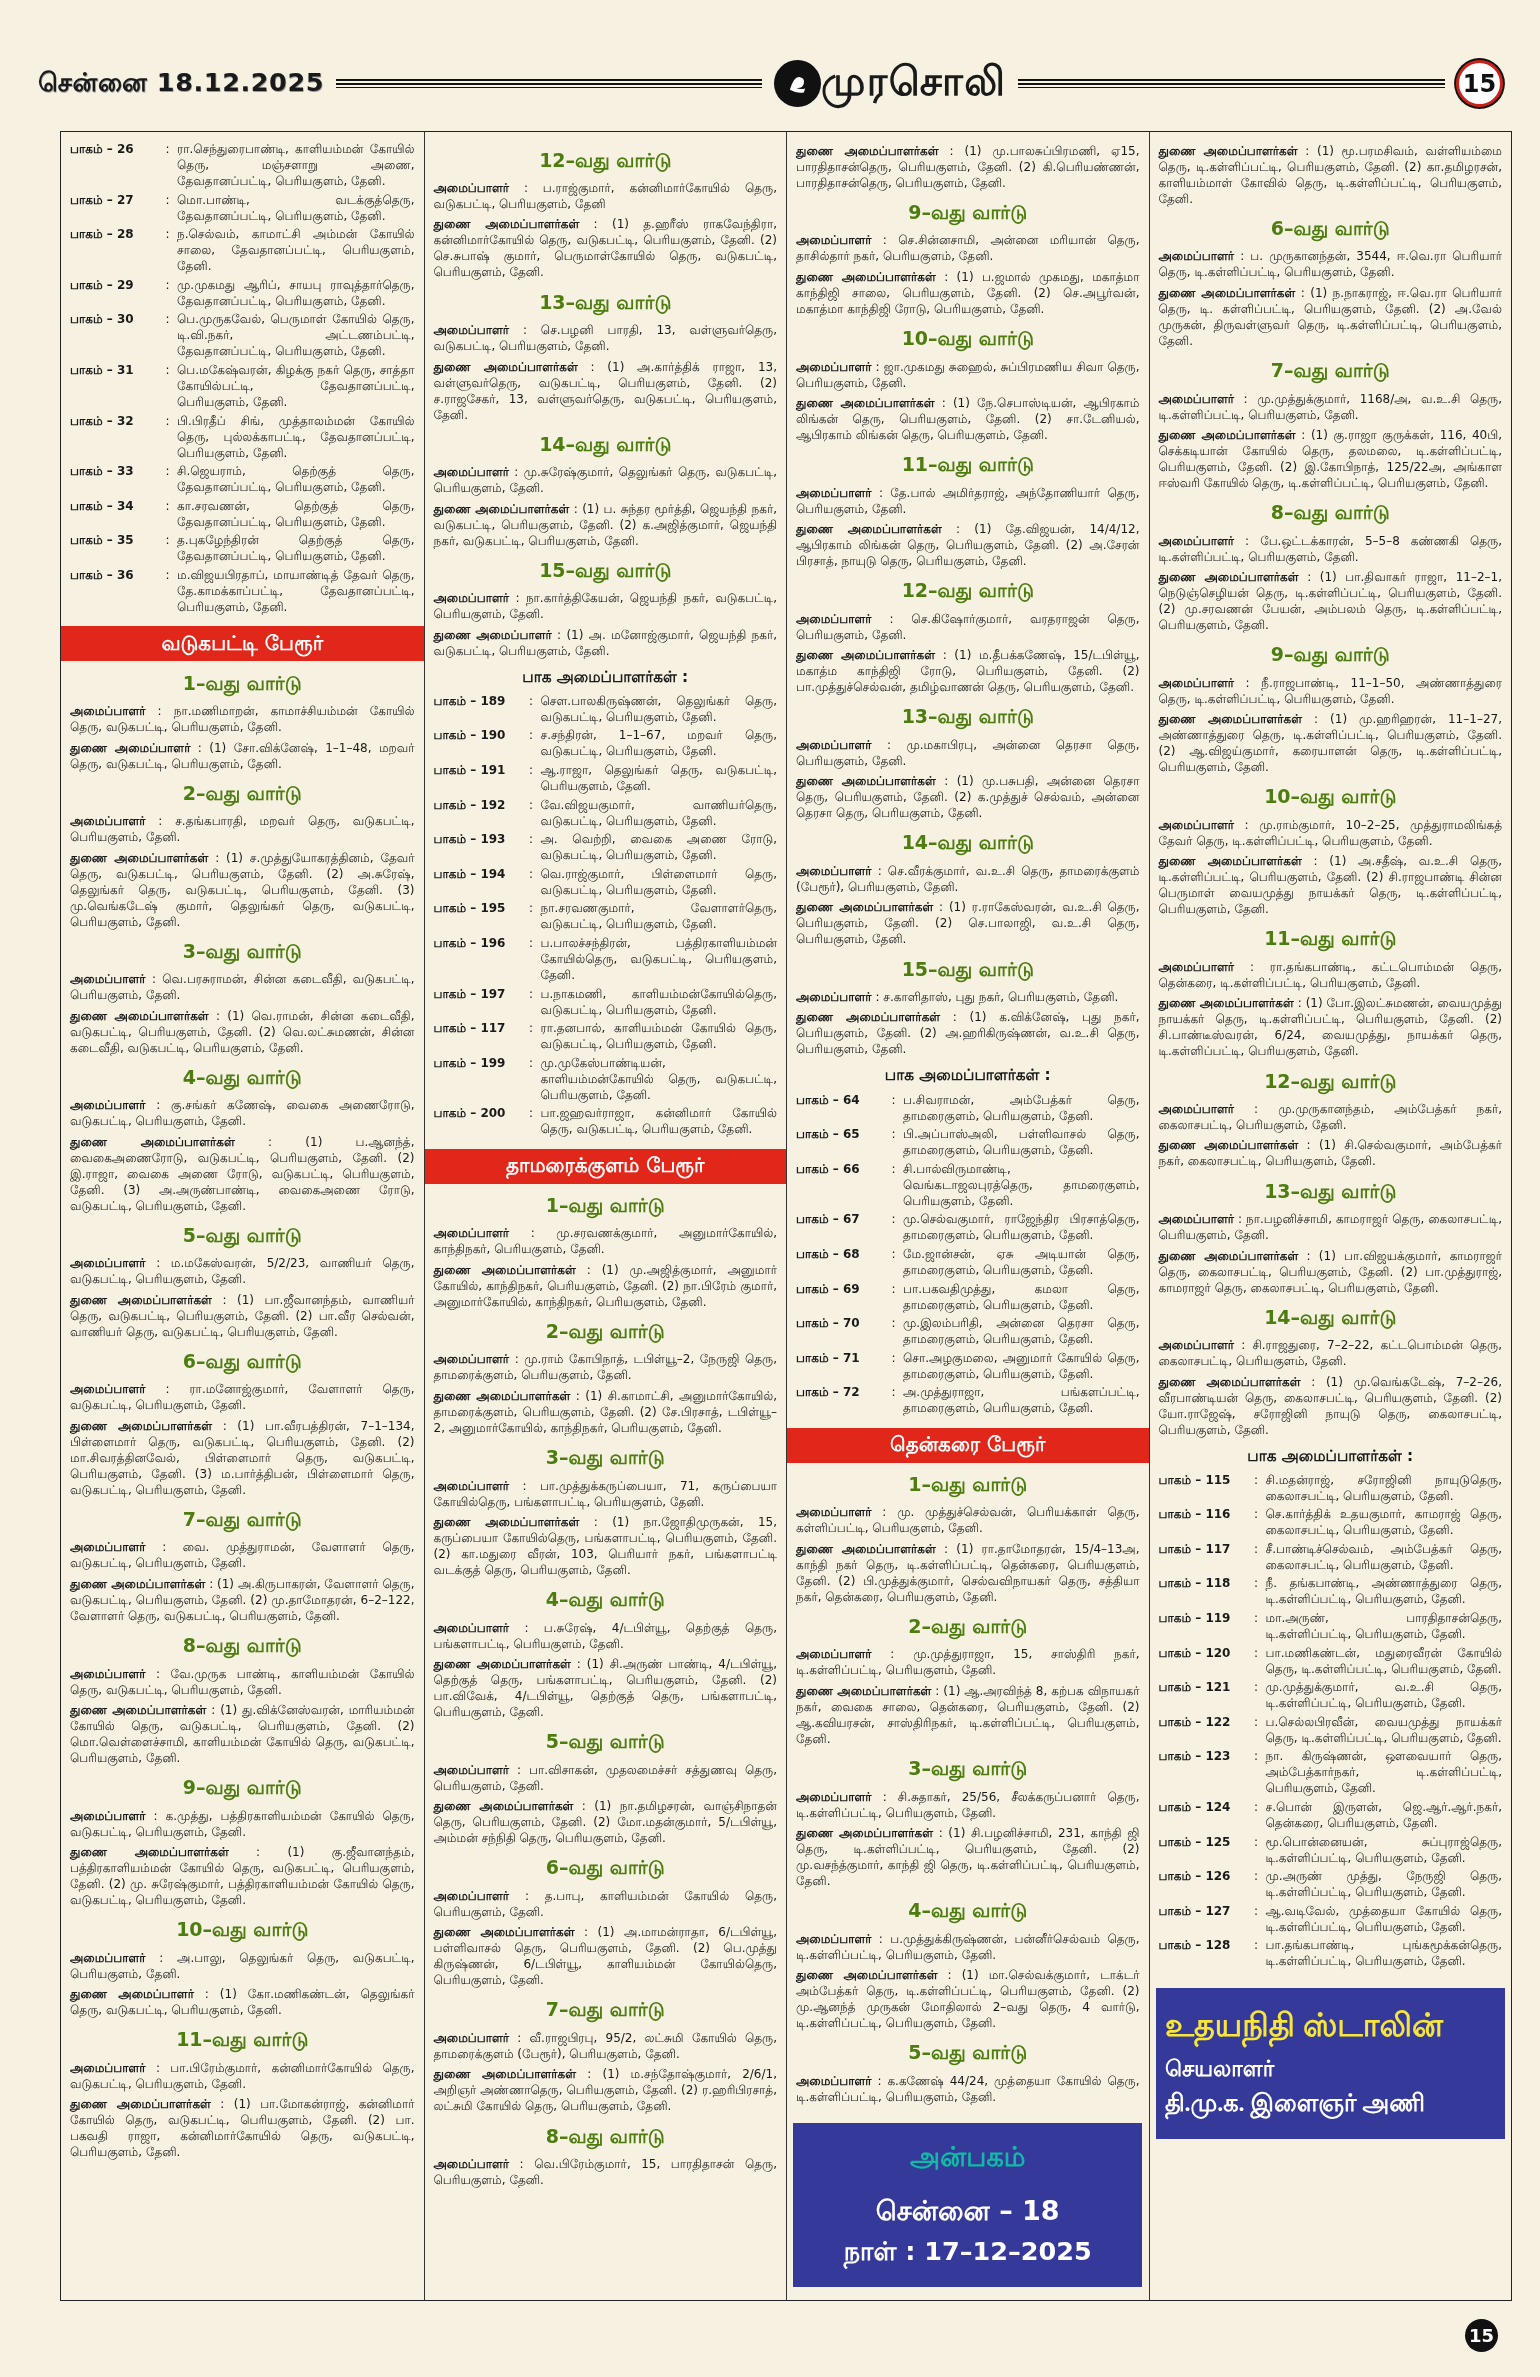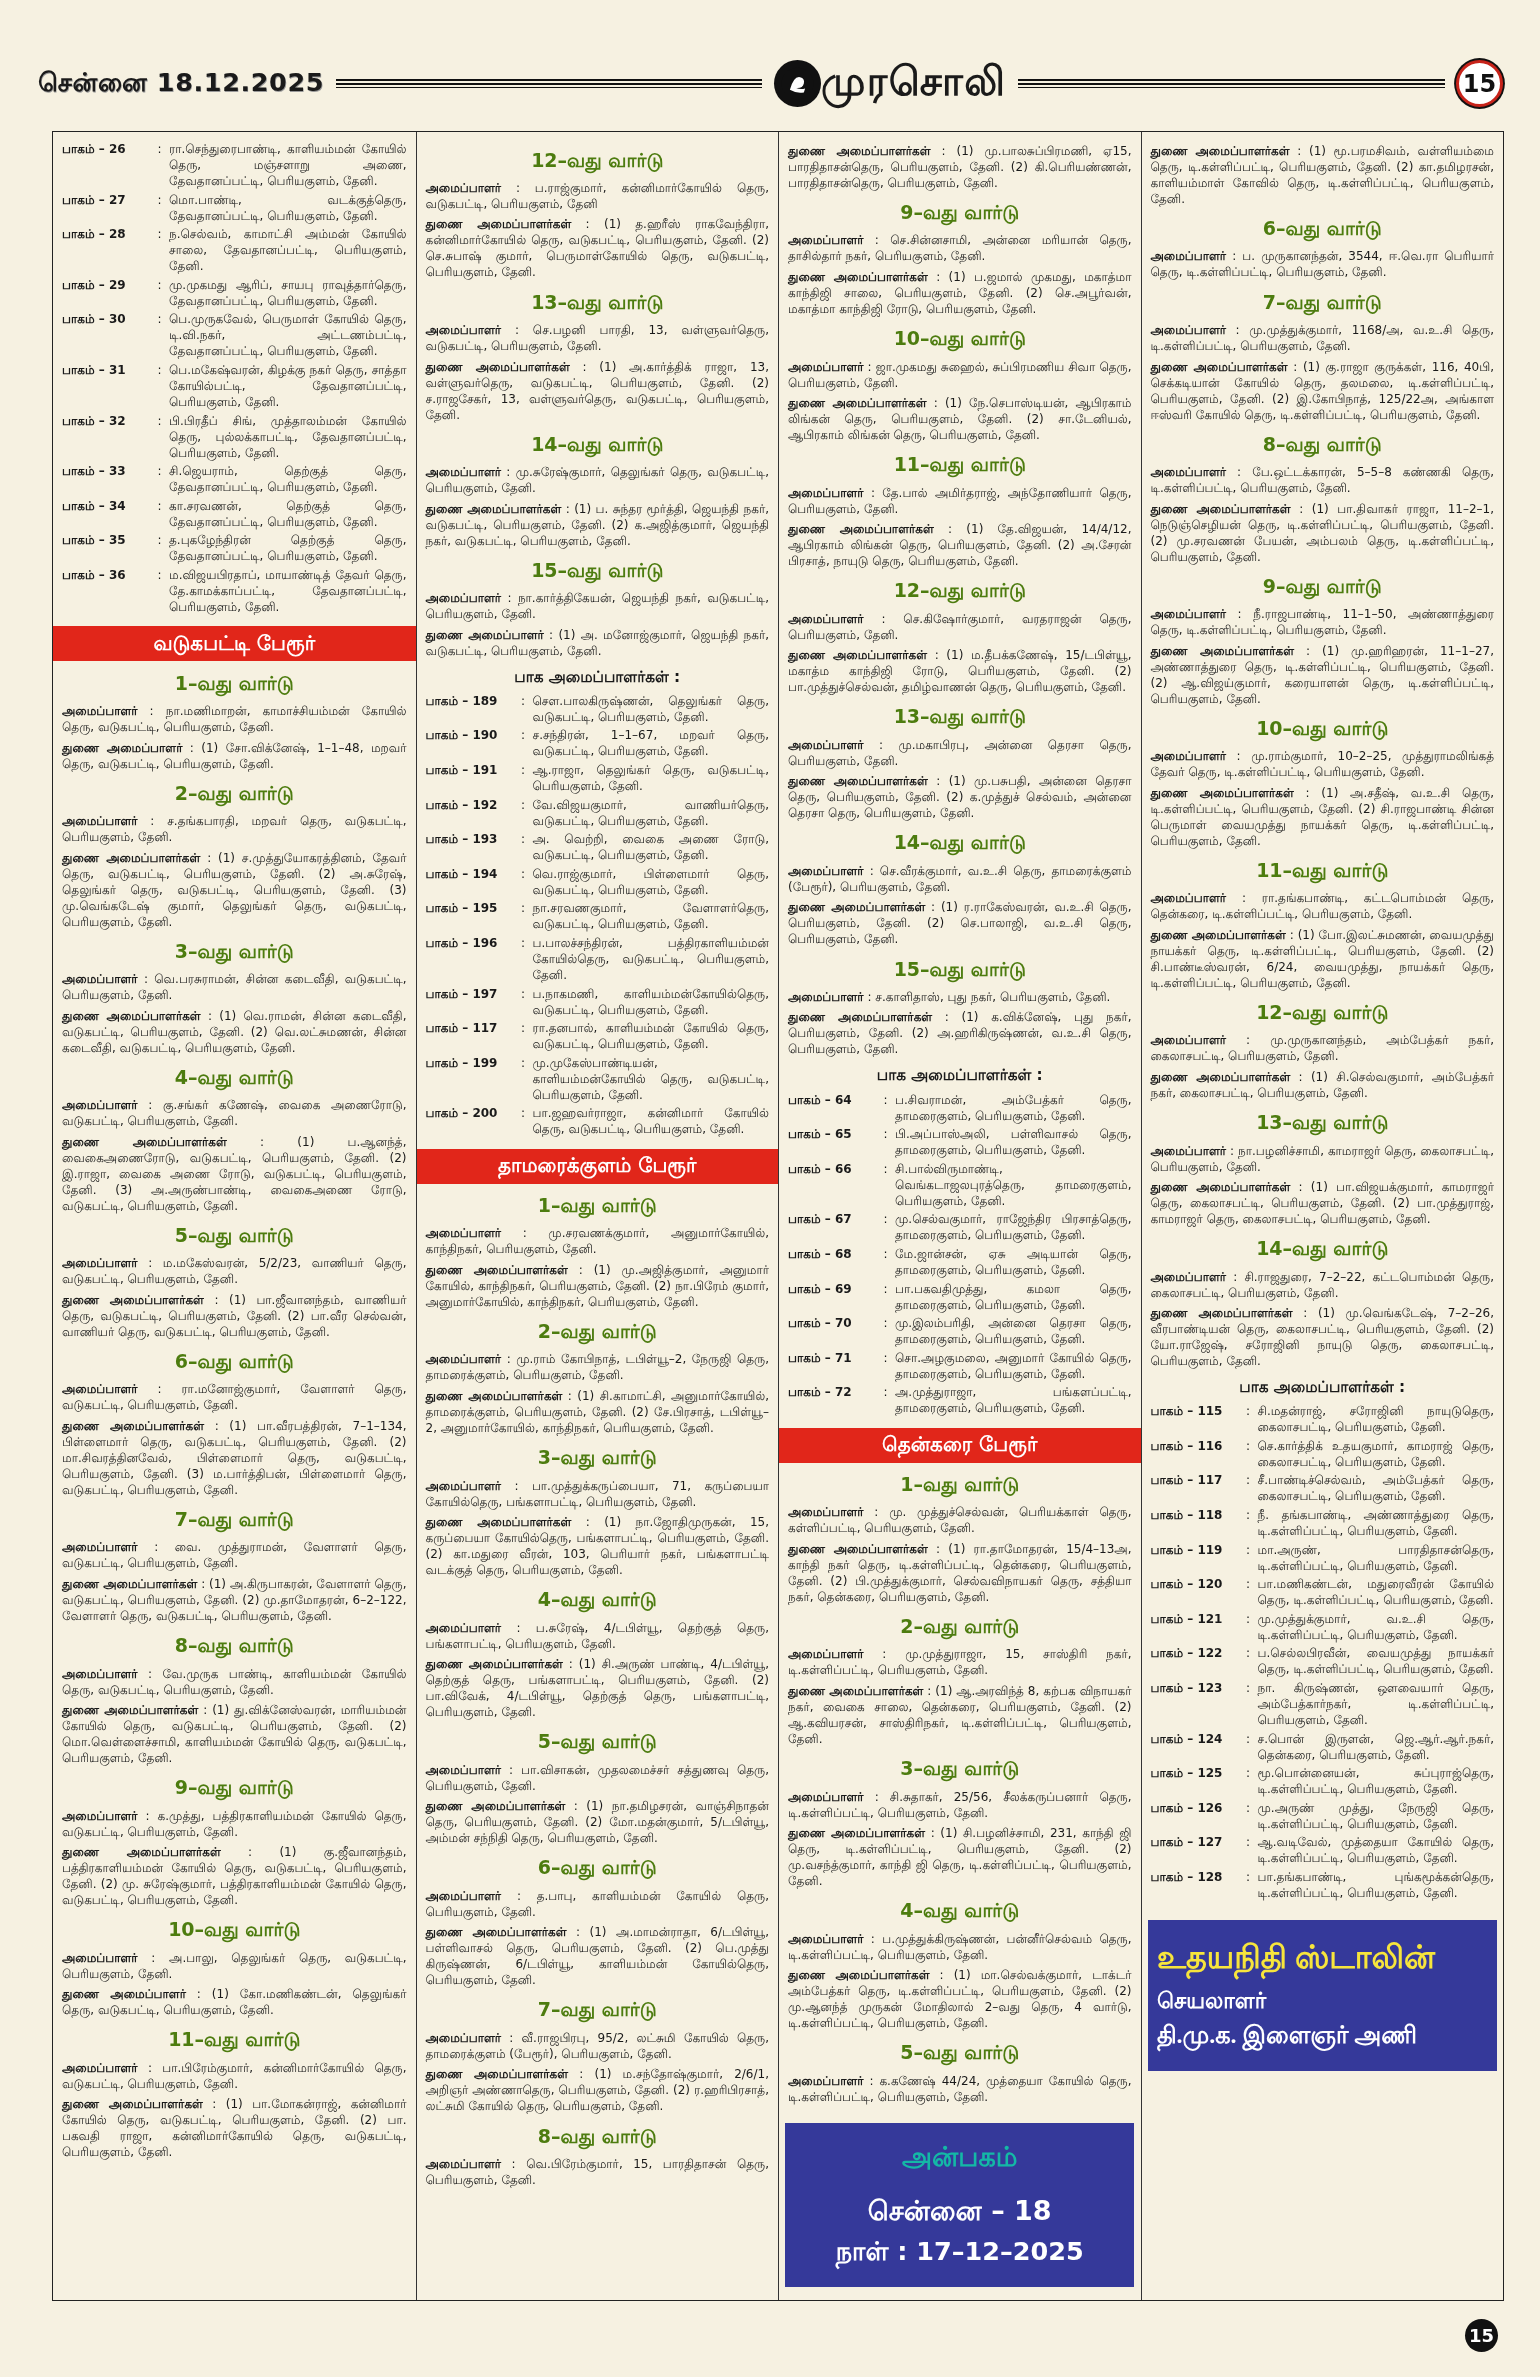--- a/index.html
+++ b/index.html
@@ -22,21 +22,21 @@
     display:flex;align-items:center;justify-content:center;}
   .paper-title{font-size:40px;font-weight:bold;letter-spacing:1.3px;}
   .pageno-circle{
     width:41px;height:41px;border-radius:50%;background:#fff;
     border:3.8px solid #c7231a;box-shadow:0 0 0 1.9px #111;
     display:flex;align-items:center;justify-content:center;
     font-size:24px;font-weight:bold;color:#111;
   }
   
   .content-box{
-    position:absolute;left:52px;top:131px;width:1450px;height:2168px;
+    position:absolute;left:60px;top:131px;width:1450px;height:2168px;
     border:1.9px solid #222;background:#f6f1e1;
     display:grid;grid-template-columns:1fr 1fr 1fr 1fr;
   }
   .col{padding:6.4px 9px 10.2px 9px;overflow:hidden;}
   .col + .col{border-left:1.3px solid #333;}
   
   .ward-heading{color:#4d7c0f;font-weight:bold;font-size:19px;text-align:center;margin:10.2px 0 6.4px;}
   .section-band{background:#e1261a;color:#fff;font-weight:bold;font-size:20px;text-align:center;
     padding:4.5px 2.6px;margin:11.5px -9px 6.4px;}
   .center-label{font-weight:bold;font-size:15.3px;text-align:center;margin:9px 0 5.1px;}
@@ -357,20 +357,21 @@
       <div class="notice-box">
         <div class="notice-line1">அன்பகம்</div>
         <div class="notice-line2">சென்னை – 18</div>
         <div class="notice-line3">நாள் : 17–12–2025</div>
       </div>
     </div>
   <div class="col">
       <div class="para"><span class="lbl">துணை அமைப்பாளர்கள்</span> : (1) மூ.பரமசிவம், வள்ளியம்மை தெரு, டி.கள்ளிப்பட்டி, பெரியகுளம், தேனி. (2) கா.தமிழரசன், காளியம்மாள் கோவில் தெரு, டி.கள்ளிப்பட்டி, பெரியகுளம், தேனி.</div>
       <div class="ward-heading">6–வது வார்டு</div>
       <div class="para"><span class="lbl">அமைப்பாளர்</span> : ப. முருகானந்தன், 3544, ஈ.வெ.ரா பெரியார் தெரு, டி.கள்ளிப்பட்டி, பெரியகுளம், தேனி.</div>
+      <div class="para"><span class="lbl">துணை அமைப்பாளர்கள்</span> : (1) ந.நாகராஜ், ஈ.வெ.ரா பெரியார் தெரு, டி. கள்ளிப்பட்டி, பெரியகுளம், தேனி. (2) அ.வேல் முருகன், திருவள்ளுவர் தெரு, டி.கள்ளிப்பட்டி, பெரியகுளம், தேனி.</div>
       <div class="ward-heading">7–வது வார்டு</div>
       <div class="para"><span class="lbl">அமைப்பாளர்</span> : மு.முத்துக்குமார், 1168/அ, வ.உ.சி தெரு, டி.கள்ளிப்பட்டி, பெரியகுளம், தேனி.</div>
       <div class="para"><span class="lbl">துணை அமைப்பாளர்கள்</span> : (1) கு.ராஜா குருக்கள், 116, 40பி, செக்கடியான் கோயில் தெரு, தலமலை, டி.கள்ளிப்பட்டி, பெரியகுளம், தேனி. (2) இ.கோபிநாத், 125/22அ, அங்காள ஈஸ்வரி கோயில் தெரு, டி.கள்ளிப்பட்டி, பெரியகுளம், தேனி.</div>
       <div class="ward-heading">8–வது வார்டு</div>
       <div class="para"><span class="lbl">அமைப்பாளர்</span> : பே.ஒட்டக்காரன், 5–5–8 கண்ணகி தெரு, டி.கள்ளிப்பட்டி, பெரியகுளம், தேனி.</div>
       <div class="para"><span class="lbl">துணை அமைப்பாளர்கள்</span> : (1) பா.திவாகர் ராஜா, 11–2–1, நெடுஞ்செழியன் தெரு, டி.கள்ளிப்பட்டி, பெரியகுளம், தேனி. (2) மு.சரவணன் பேயன், அம்பலம் தெரு, டி.கள்ளிப்பட்டி, பெரியகுளம், தேனி.</div>
       <div class="ward-heading">9–வது வார்டு</div>
       <div class="para"><span class="lbl">அமைப்பாளர்</span> : நீ.ராஜபாண்டி, 11–1–50, அண்ணாத்துரை தெரு, டி.கள்ளிப்பட்டி, பெரியகுளம், தேனி.</div>
       <div class="para"><span class="lbl">துணை அமைப்பாளர்கள்</span> : (1) மு.ஹரிஹரன், 11–1–27, அண்ணாத்துரை தெரு, டி.கள்ளிப்பட்டி, பெரியகுளம், தேனி. (2) ஆ.விஜய்குமார், கரையாளன் தெரு, டி.கள்ளிப்பட்டி, பெரியகுளம், தேனி.</div>
       <div class="ward-heading">10–வது வார்டு</div>

